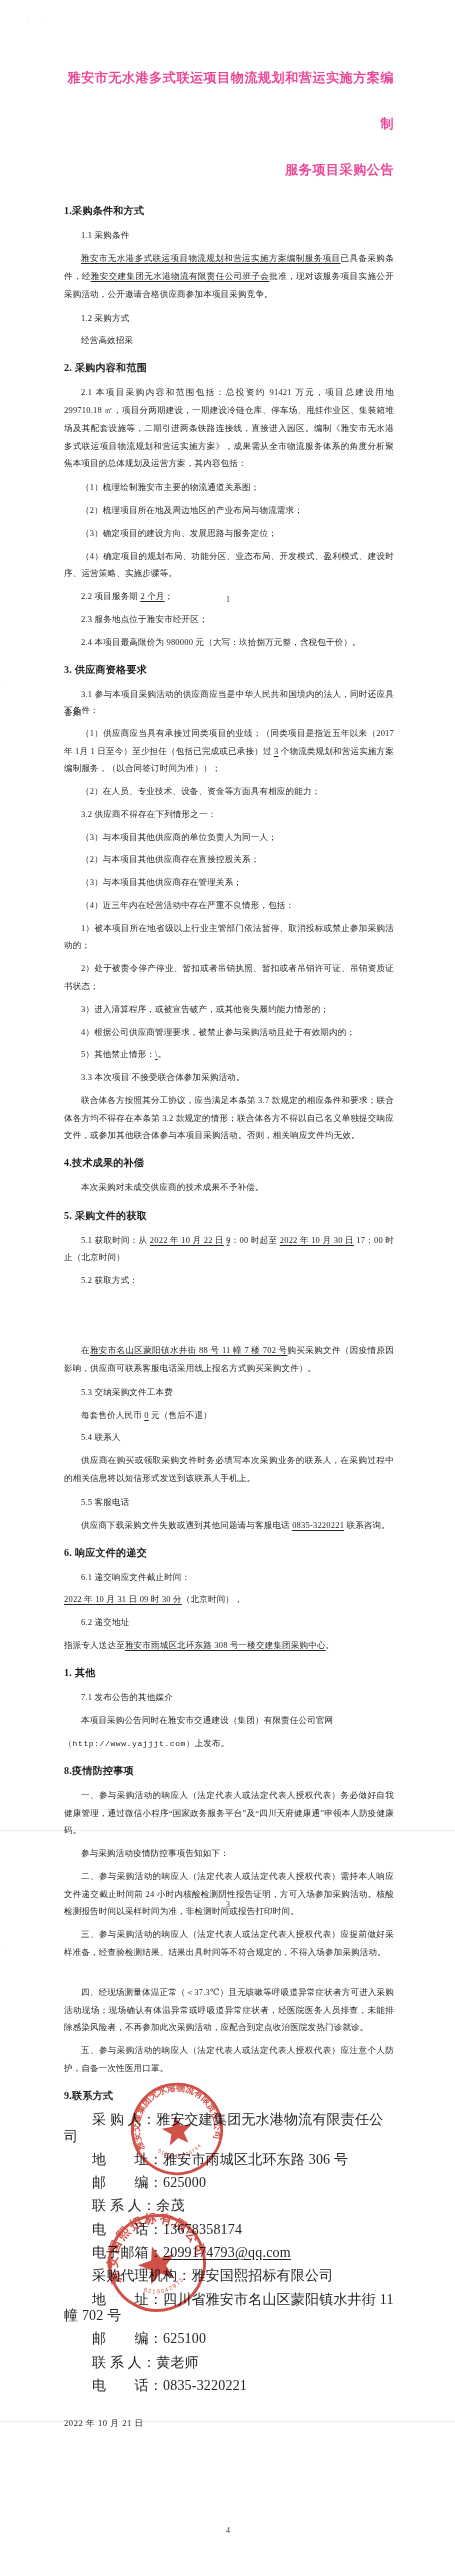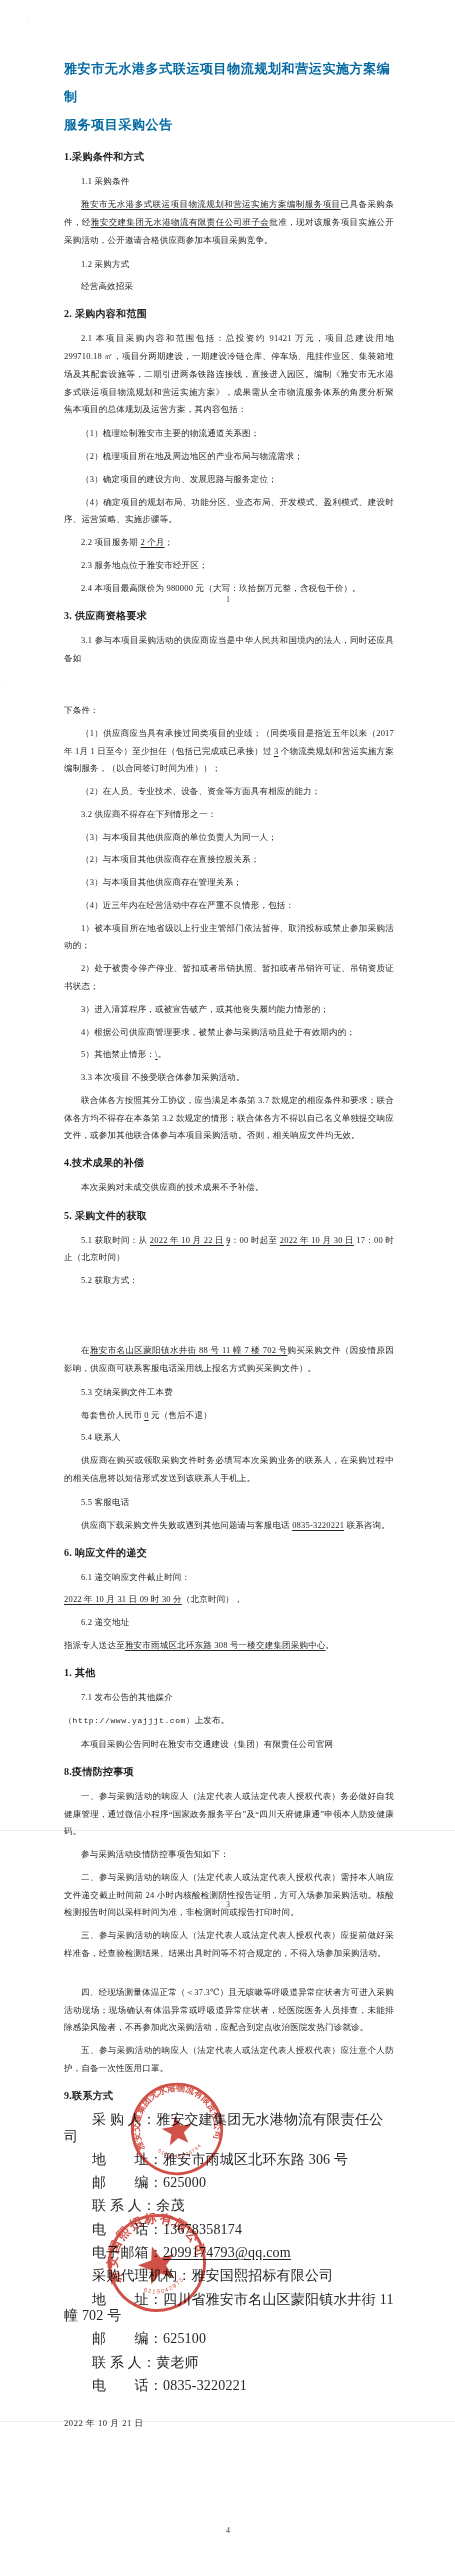--- a/index.html
+++ b/index.html
@@ -16,26 +16,26 @@
     left:0;width:456px;
     padding:0 62px 0 64px;
     box-sizing:border-box;
   }
   #pg1{top:55px;}
   #pg2{top:702px;}
   #pg3{top:1342px;}
   #pg4{top:1984px;}
 
   .doc-title{
-    text-align:left;
+    text-align:right;
     font-family:"Liberation Sans","DejaVu Sans",sans-serif;
     font-weight:700;
     font-size:13px;
-    line-height:28px;
-    color:#0369a1;
+    line-height:46px;
+    color:#ec4899;
     letter-spacing:0.6px;
     margin:0 0 10.3px 0;
   }
   h2.sec{
     font-family:Liberation Serif, serif;
     font-weight:700;
     font-size:10px;
     color:#1d1d1d;
     margin:11.4px 0 9px 0;
     letter-spacing:0.3px;
@@ -171,22 +171,22 @@
     <p class="b ind"><span>供应商下载采购文件失败或遇到其他问题请与客服电话 </span><span class="u">0835-3220221</span><span> 联系咨询。</span></p>
 
     <h2 class="sec">6. 响应文件的递交</h2>
     <p class="b ind tight">6.1 递交响应文件截止时间：</p>
     <p class="b tight"><span class="u">2022 年 10 月 31 日 09 时 30 分</span><span>（北京时间），</span></p>
     <p class="b ind tight">6.2 递交地址</p>
     <p class="b tight"><span>指派专人送达至</span><span class="u">雅安市雨城区北环东路 308 号一楼交建集团采购中心</span><span>。</span></p>
 
     <h2 class="sec">1. 其他</h2>
     <p class="b ind tight">7.1 发布公告的其他媒介</p>
+    <p class="b ind tight">本项目采购公告同时在雅安市交通建设（集团）有限责任公司官网</p>
     <p class="b"><span class="mono">（http://www.yajjjt.com）</span><span>上发布。</span></p>
-    <p class="b ind tight">本项目采购公告同时在雅安市交通建设（集团）有限责任公司官网</p>
 
     <h2 class="sec">8.疫情防控事项</h2>
     <p class="b ind tight">一、参与采购活动的响应人（法定代表人或法定代表人授权代表）务必做好自我健康管理，通过微信小程序“国家政务服务平台”及“四川天府健康通”申领本人防疫健康码。</p>
     <p class="b ind tight">参与采购活动疫情防控事项告知如下：</p>
     <p class="b ind tight">二、参与采购活动的响应人（法定代表人或法定代表人授权代表）需持本人响应文件递交截止时间前 24 小时内核酸检测阴性报告证明，方可入场参加采购活动。核酸检测报告时间以采样时间为准，非检测时间或报告打印时间。</p>
     <p class="b ind tight">三、参与采购活动的响应人（法定代表人或法定代表人授权代表）应提前做好采样准备，经查验检测结果、结果出具时间等不符合规定的，不得入场参加采购活动。</p>
   </div>
 
   <div class="page-content" id="pg4">
     <p class="b ind tight">四、经现场测量体温正常（＜37.3℃）且无咳嗽等呼吸道异常症状者方可进入采购活动现场；现场确认有体温异常或呼吸道异常症状者，经医院医务人员排查，未能排除感染风险者，不再参加此次采购活动，应配合到定点收治医院发热门诊就诊。</p>

